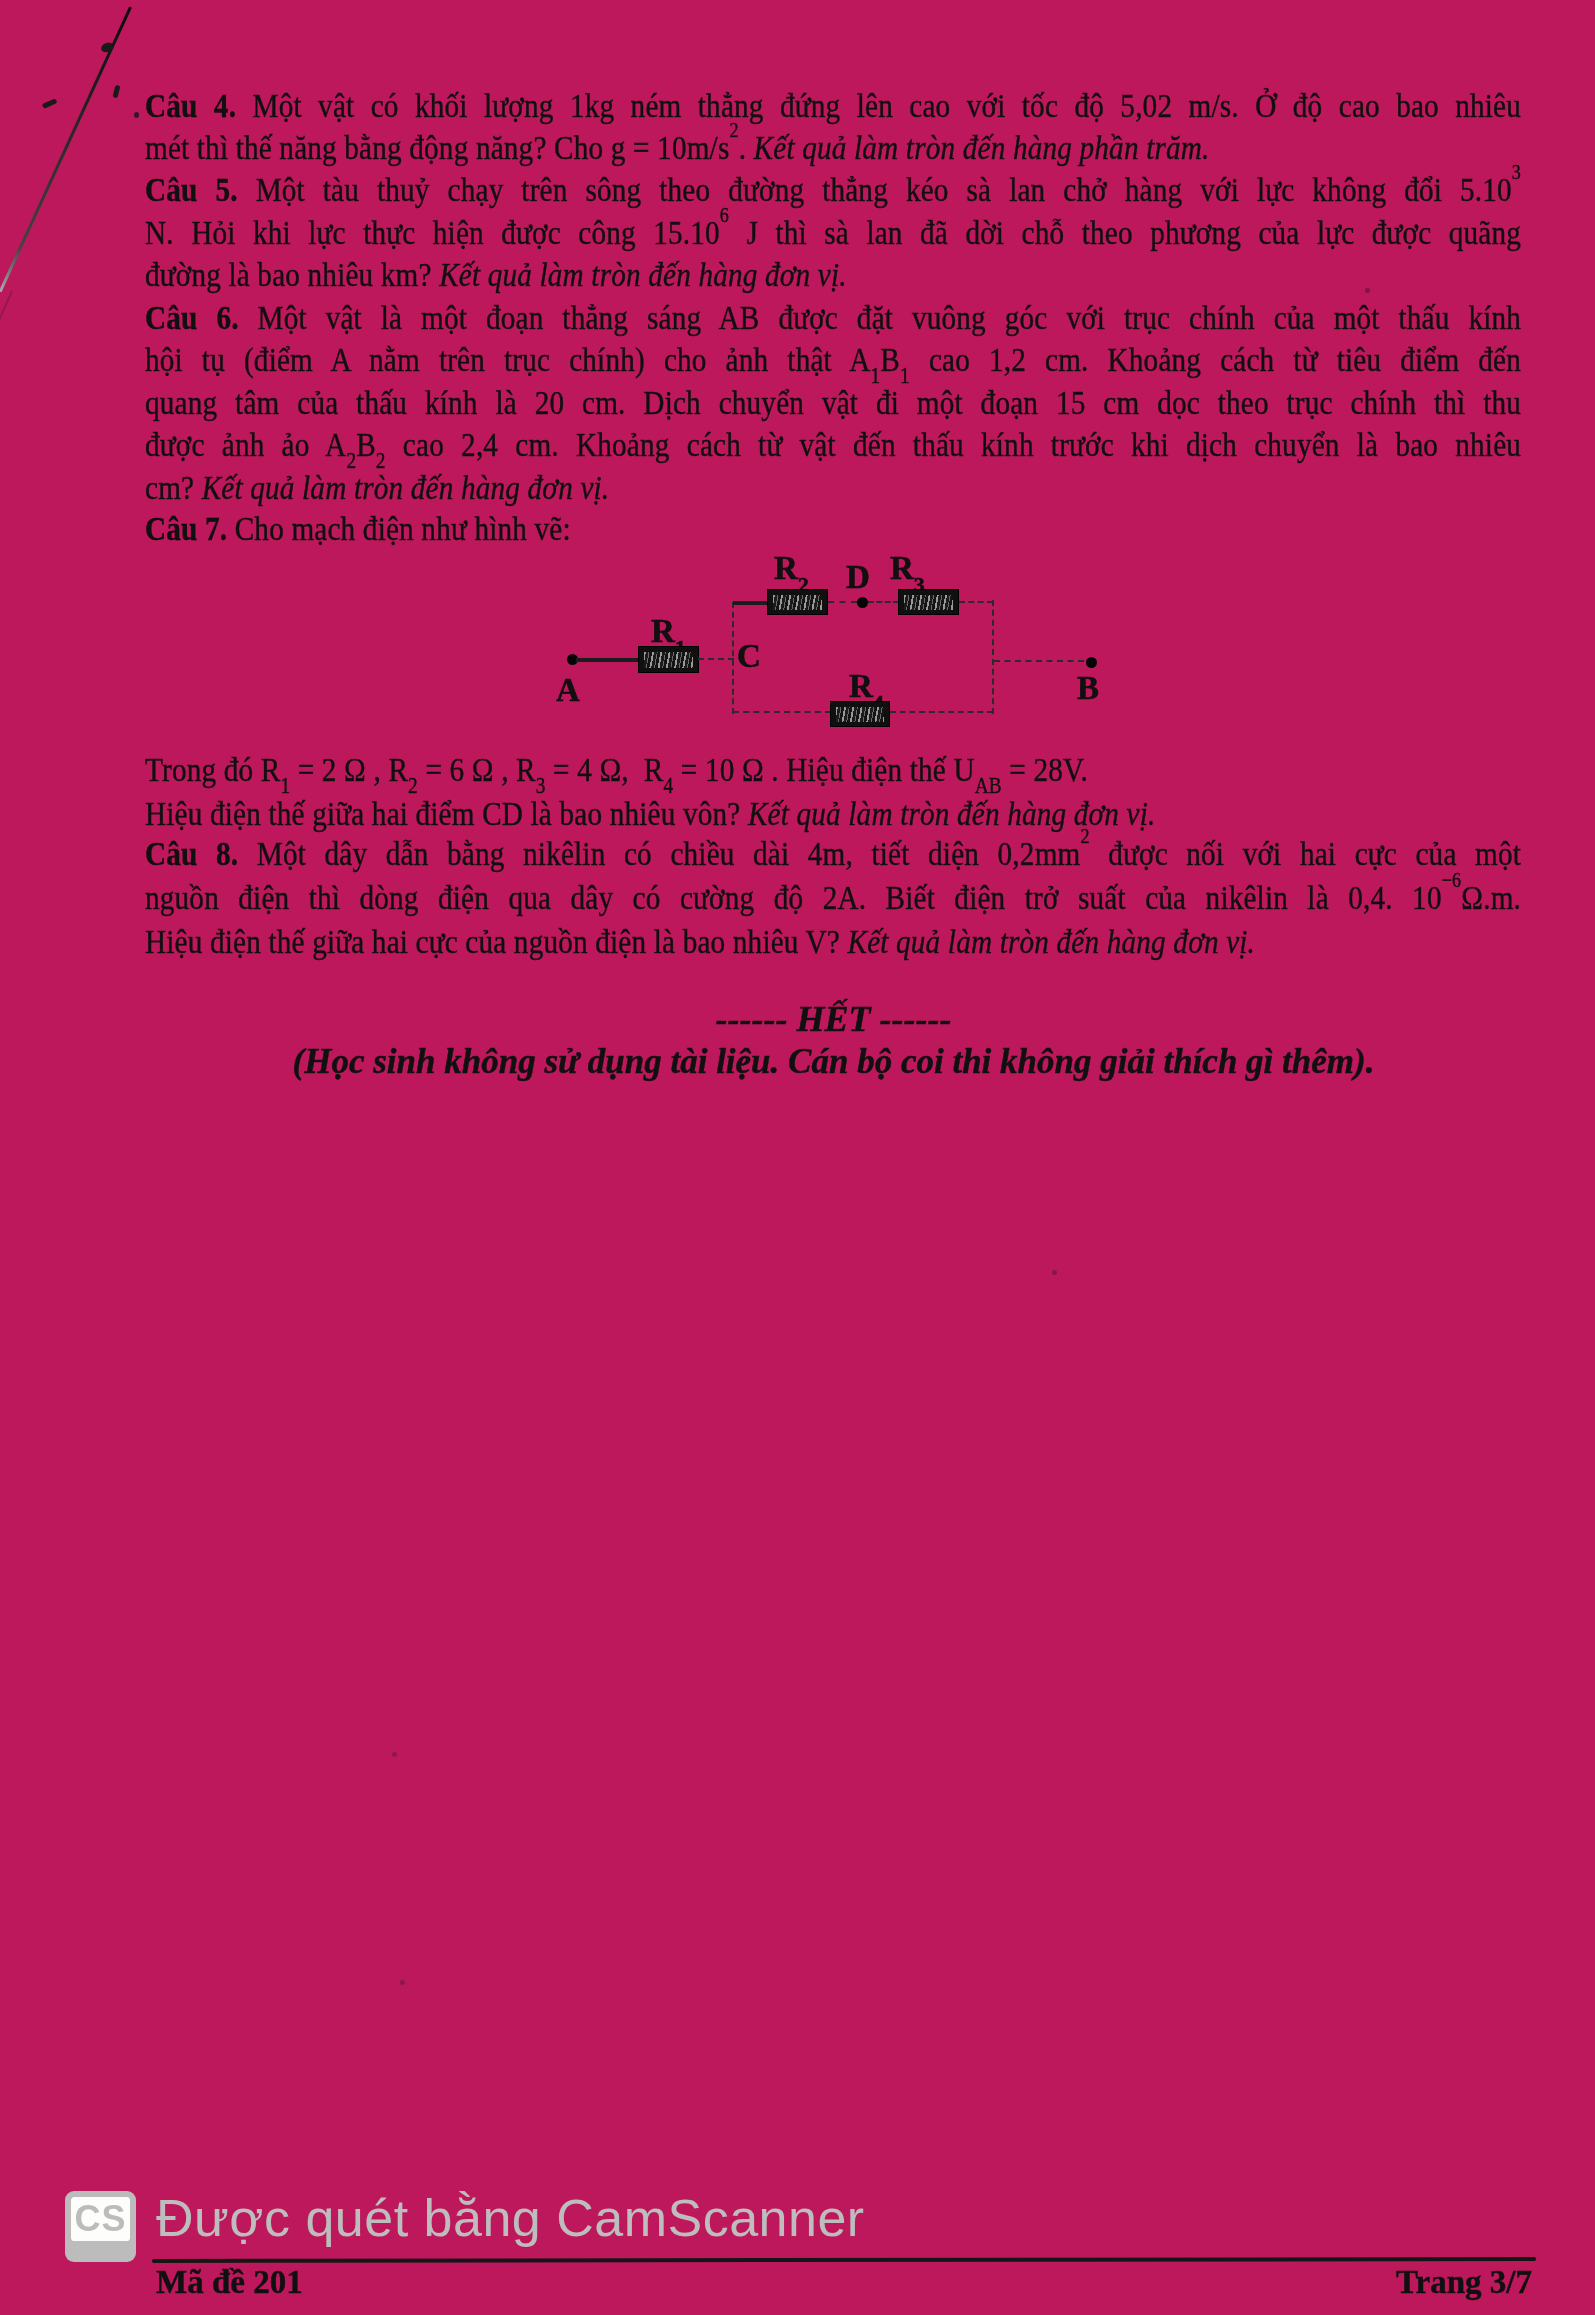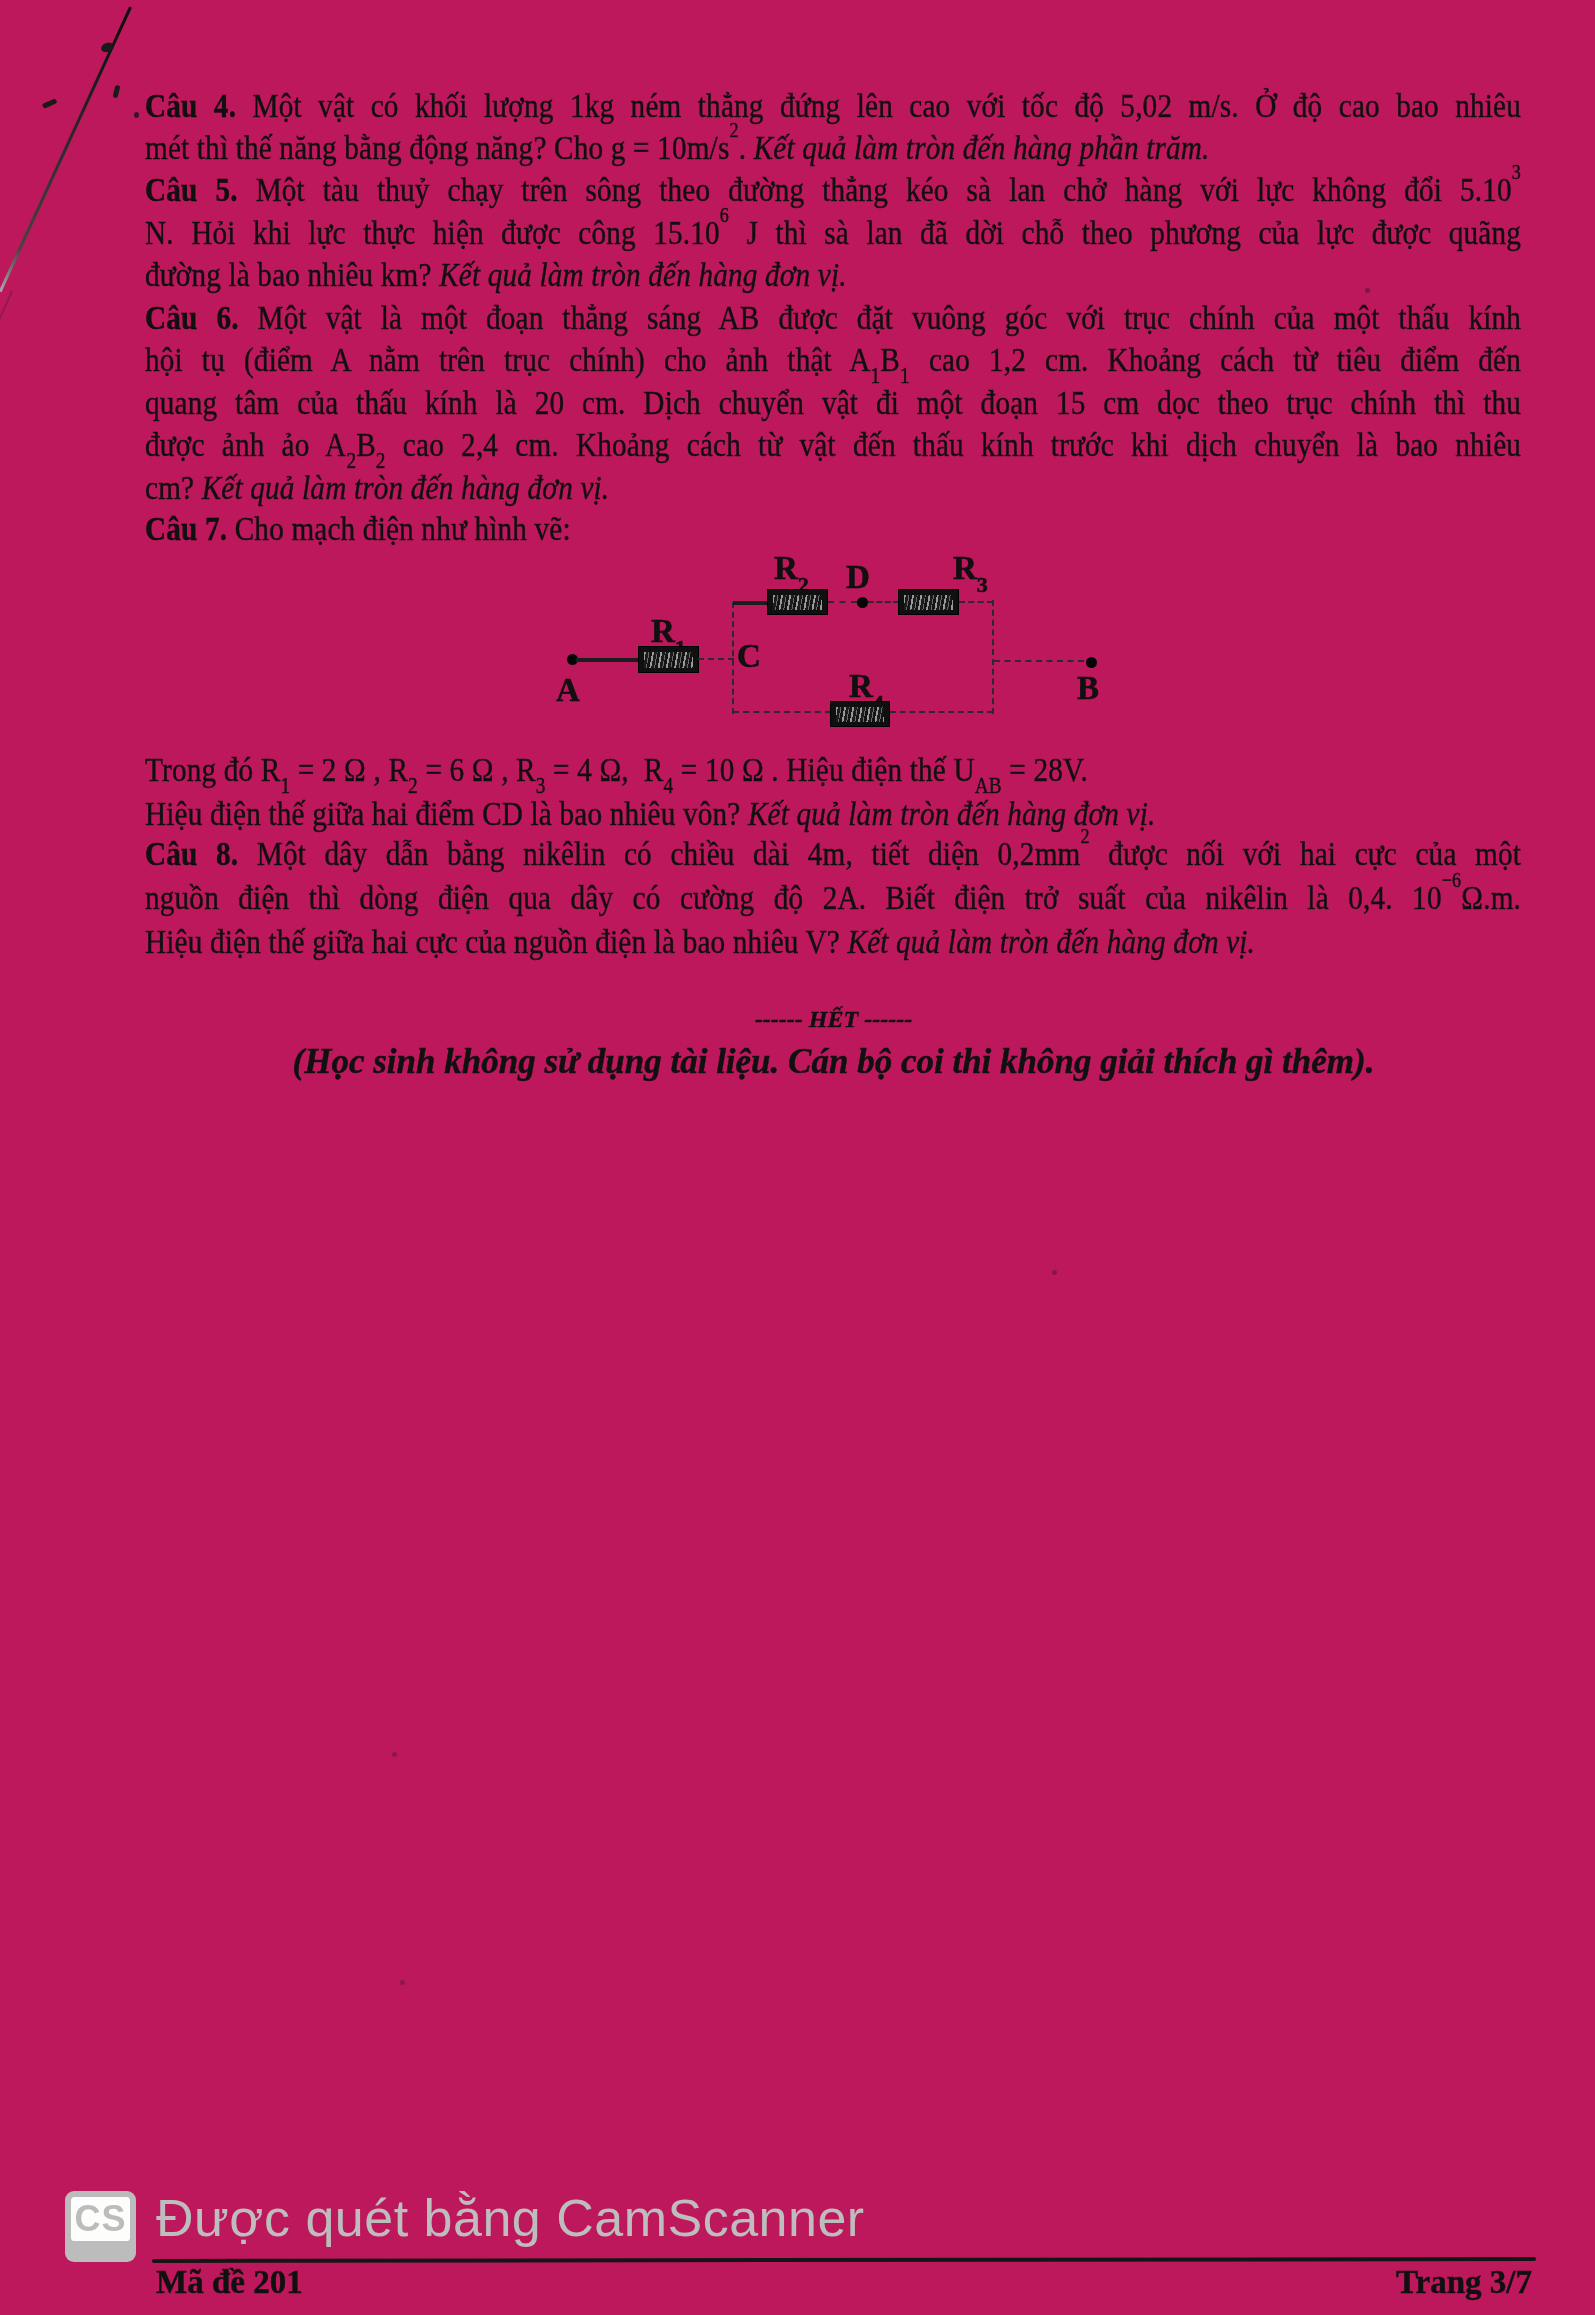--- a/index.html
+++ b/index.html
@@ -9,21 +9,21 @@
   .line{position:absolute;left:145px;width:1601px;height:43px;
         transform:scaleX(0.8595);transform-origin:0 0;
         font-size:34px;line-height:43px;white-space:pre-wrap;
         -webkit-text-stroke:0.4px #101010;letter-spacing:0.2px;}
   .just{text-align:justify;text-align-last:justify;}
   .line b{font-weight:700;-webkit-text-stroke:0.3px #000;}
   .line i{font-style:italic;}
   .sb{font-size:66%;position:relative;top:0.17em;line-height:0;}
   .sp{font-size:62%;position:relative;top:-0.45em;line-height:0;}
   .center-line{position:absolute;left:145px;width:1377px;text-align:center;
-        font-size:24px;line-height:43px;font-weight:700;font-style:italic;
+        font-size:36px;line-height:43px;font-weight:700;font-style:italic;
         -webkit-text-stroke:0.4px #101010;}
   
   .wire-s{position:absolute;background:#1c1c1c;}
   .wire-hd{position:absolute;border-top:2.7px dashed #2b2b2b;height:0;}
   .wire-vd{position:absolute;border-left:2.7px dashed #2b2b2b;width:0;}
   .dot{position:absolute;width:11px;height:11px;border-radius:50%;background:#050505;}
   .res{position:absolute;background:#101010;border:1.8px solid #000;box-sizing:border-box;}
   .res .spk{position:absolute;left:5.4px;right:5.4px;top:4.5px;bottom:4.5px;
         background:repeating-linear-gradient(100deg,#9a9a9a 0 1.8px,#1c1c1c 1.8px 4.5px,#6a6a6a 4.5px 5.4px,#141414 5.4px 8.1px);}
   .clabel{position:absolute;font-weight:700;font-size:33px;line-height:1;
@@ -91,21 +91,21 @@
 
     <div class="wire-s" style="left:733px;top:601px;width:36px;height:3.6px;"></div>
     <div class="clabel" style="left:774px;top:552px;"><span>R</span><sub class="sb">2</sub></div>
     <div class="res" style="left:767px;top:589px;width:61px;height:26px;">
         <div class="spk"></div>
       </div>
     <div class="wire-hd" style="left:828px;top:601px;width:29px;"></div>
     <div class="clabel" style="left:846px;top:561px;">D</div>
     <div class="dot" style="left:857px;top:597px;"></div>
     <div class="wire-hd" style="left:868px;top:601px;width:31px;"></div>
-    <div class="clabel" style="left:953px;top:552px;"><span>R</span><sub class="sb">3</sub></div>
+    <div class="clabel" style="left:890px;top:552px;"><span>R</span><sub class="sb">3</sub></div>
     <div class="res" style="left:898px;top:589px;width:61px;height:26px;">
         <div class="spk"></div>
       </div>
     <div class="wire-hd" style="left:959px;top:601px;width:34px;"></div>
 
     <div class="wire-vd" style="left:992px;top:600px;height:114px;"></div>
 
     <div class="wire-hd" style="left:733px;top:711px;width:98px;"></div>
     <div class="clabel" style="left:849px;top:670px;"><span>R</span><sub class="sb">4</sub></div>
     <div class="res" style="left:830px;top:701px;width:60px;height:26px;">

